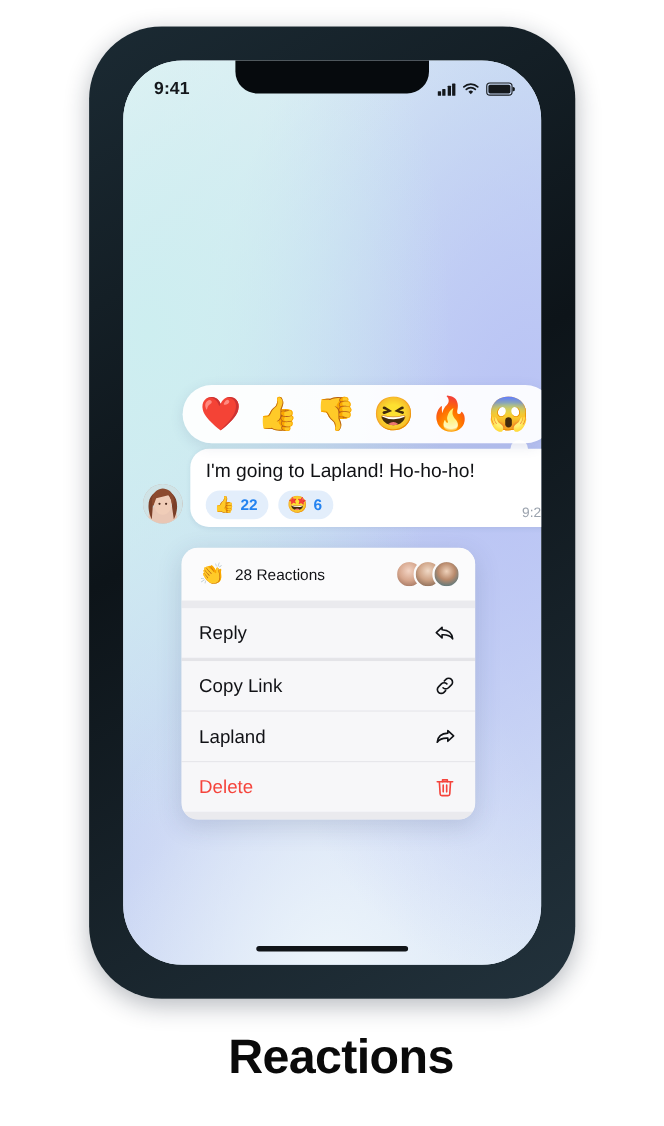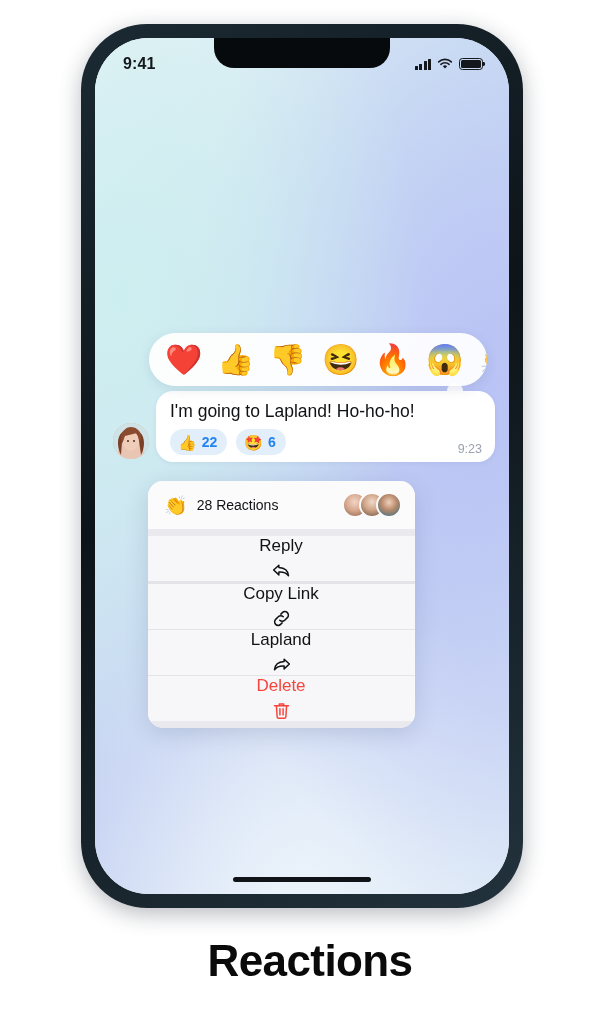--- a/index.html
+++ b/index.html
@@ -22,21 +22,21 @@
   
   .device {
     position: absolute;
     left: 81px;
     top: 24px;
     width: 442px;
     height: 884px;
     border-radius: 66px;
     background: linear-gradient(150deg, #1b2a33 0%, #0d1419 45%, #22323c 100%);
     box-shadow: 0 6px 22px rgba(20,30,45,0.30);
-    padding: 14px;
+    padding: 31px;
   }
 
   .device-inner {
     position: relative;
     width: 100%;
     height: 100%;
     border-radius: 54px;
     overflow: hidden;
     background: #dfe9f3;
   }
@@ -262,21 +262,20 @@
   .sep-thick { height: 7px; background: #eaeaee; }
   .sep-thin  { height: 1px; background: #e4e4e8; margin-left: 0; }
 
   .ctx-item {
     height: 45px;
     display: flex;
     align-items: center;
     justify-content: space-between;
     padding: 0 17px 0 16px;
     background: #f7f7f9;
-    flex-direction: column;
   }
   .ctx-item .lbl {
     font-size: 17px;
     color: #111216;
   }
   .ctx-item.danger .lbl { color: #f5443c; }
   .ctx-item .ico { width: 21px; height: 21px; display: block; }
   .ctx-item .ico svg { width: 21px; height: 21px; display: block; }
 
   

